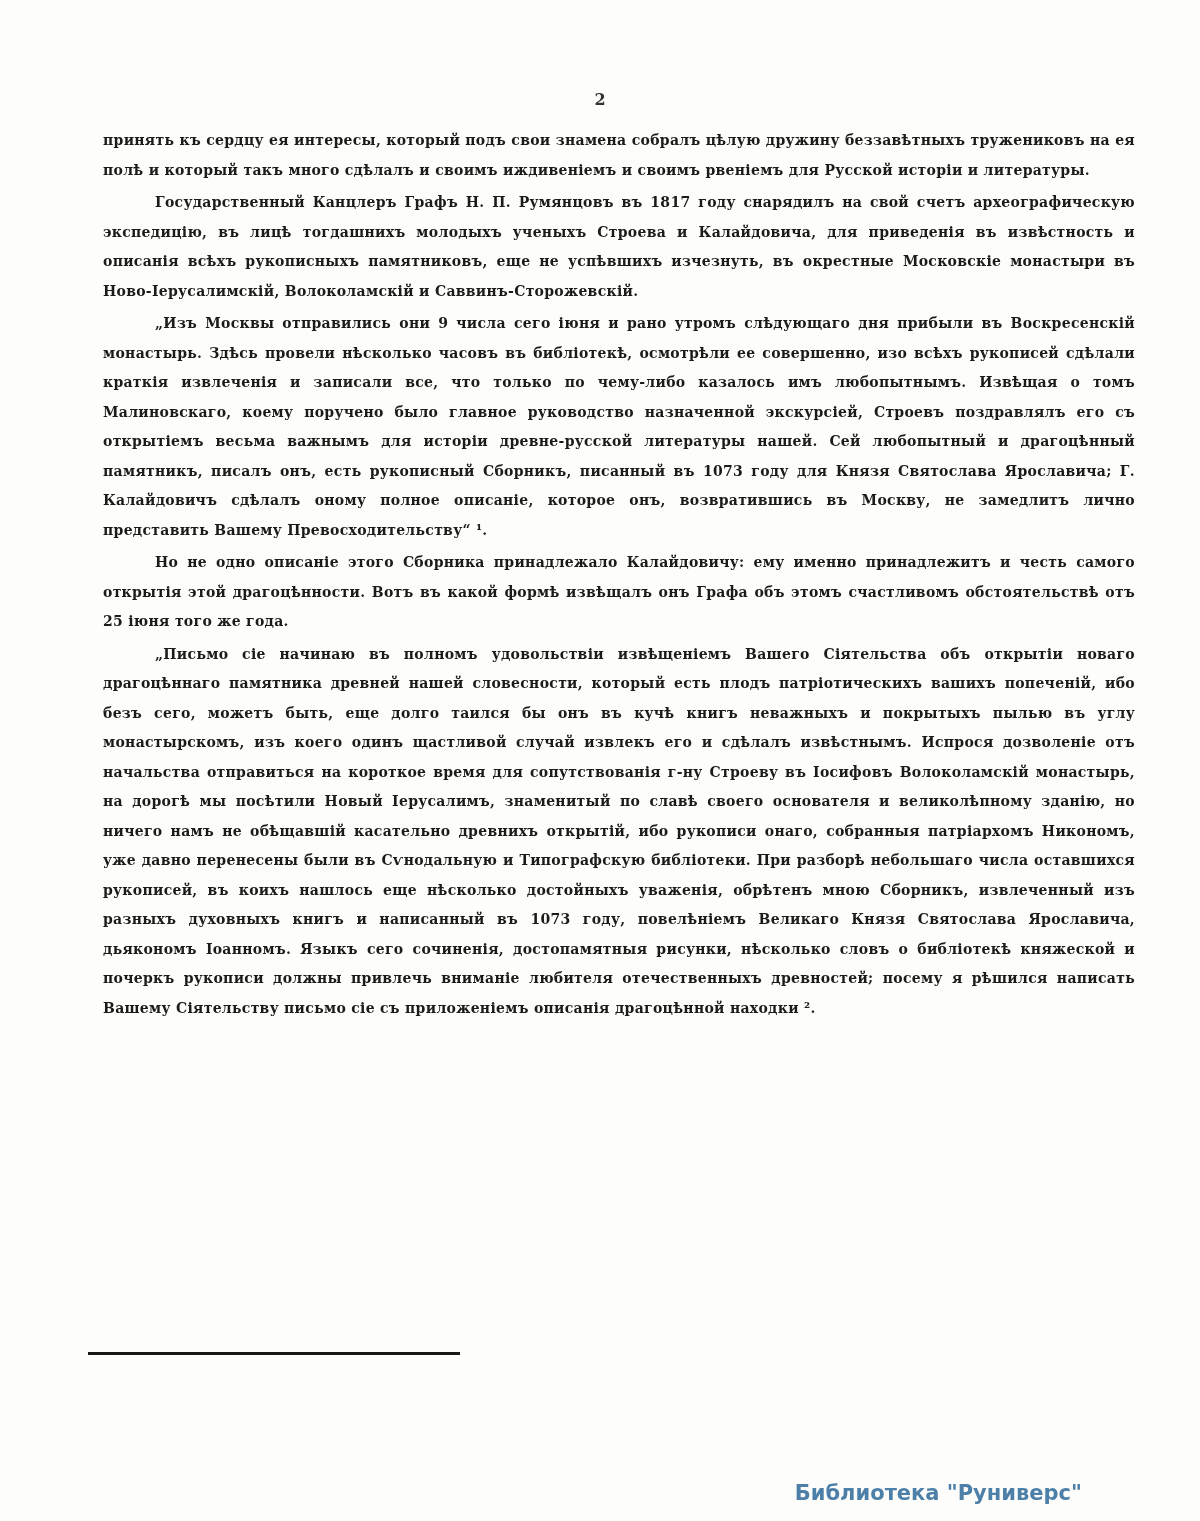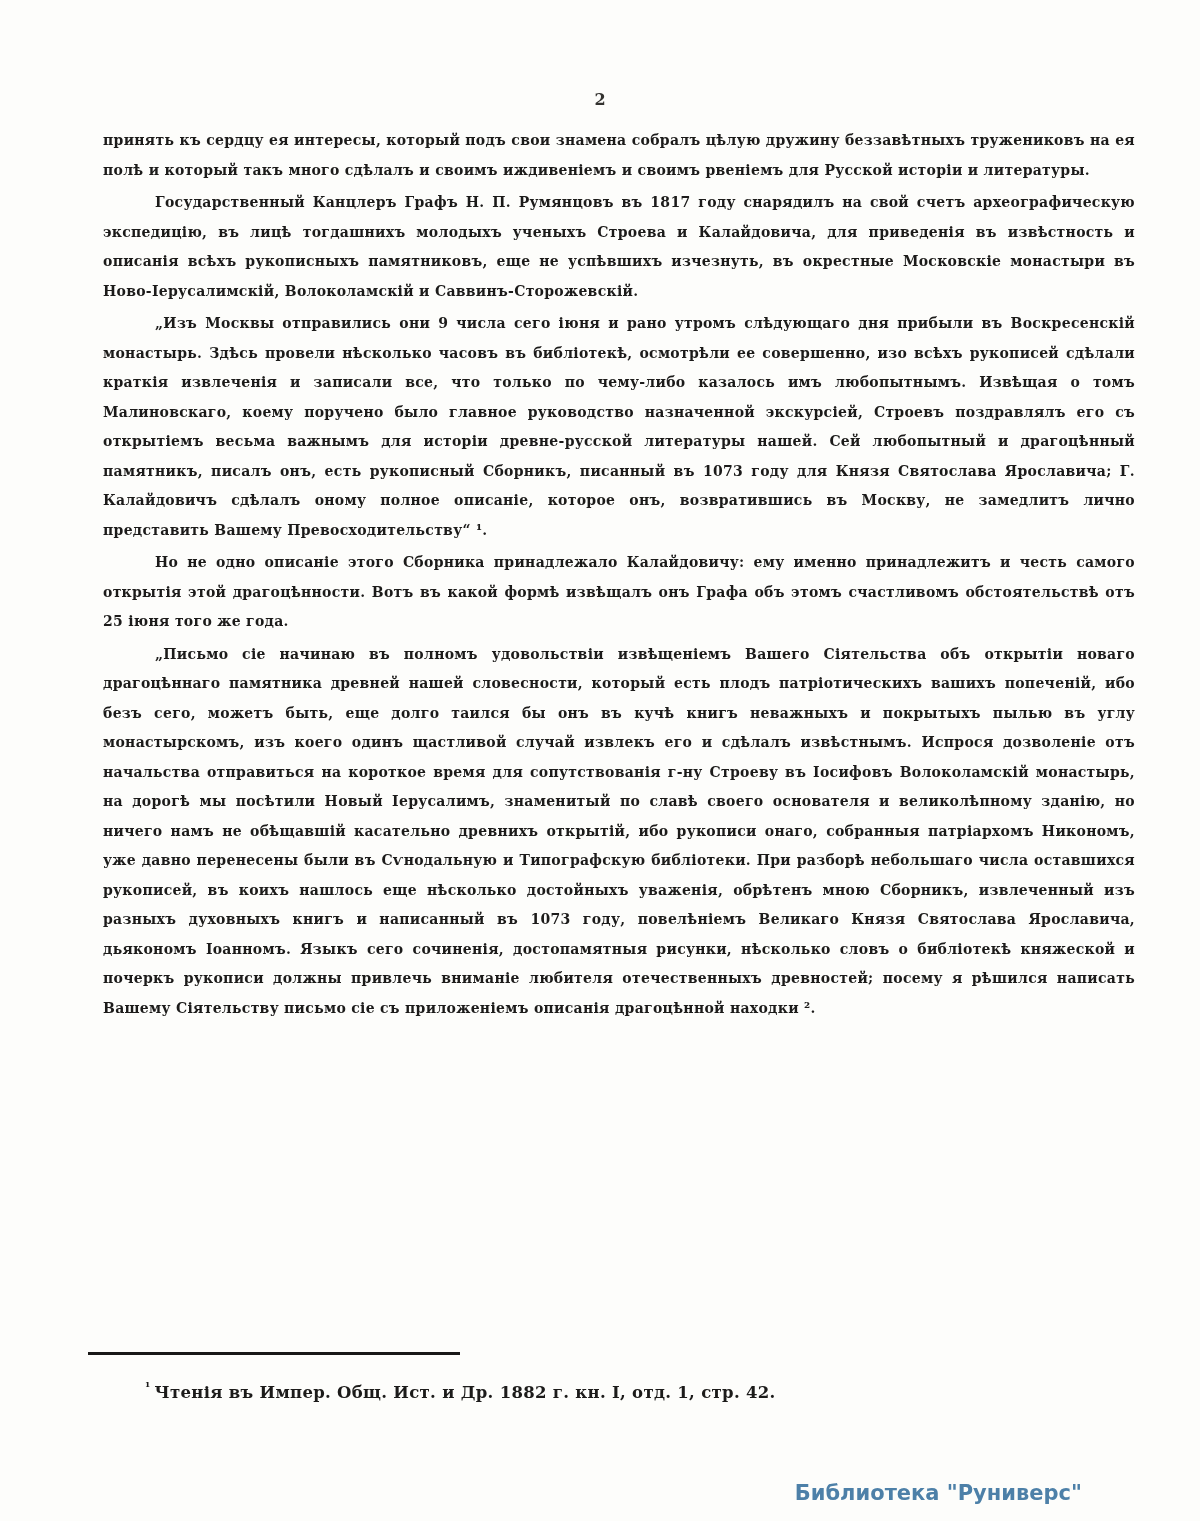--- a/index.html
+++ b/index.html
@@ -94,20 +94,17 @@
     <p class="no-indent">принять къ сердцу ея интересы, который подъ свои знамена собралъ цѣлую дружину беззавѣтныхъ тружениковъ на ея полѣ и который такъ много сдѣлалъ и своимъ иждивеніемъ и своимъ рвеніемъ для Русской исторіи и литературы.</p>
     <p>Государственный Канцлеръ Графъ Н. П. Румянцовъ въ 1817 году снарядилъ на свой счетъ археографическую экспедицію, въ лицѣ тогдашнихъ молодыхъ ученыхъ Строева и Калайдовича, для приведенія въ извѣстность и описанія всѣхъ рукописныхъ памятниковъ, еще не успѣвшихъ изчезнуть, въ окрестные Московскіе монастыри въ Ново-Іерусалимскій, Волоколамскій и Саввинъ-Сторожевскій.</p>
     <p>„Изъ Москвы отправились они 9 числа сего іюня и рано утромъ слѣдующаго дня прибыли въ Воскресенскій монастырь. Здѣсь провели нѣсколько часовъ въ библіотекѣ, осмотрѣли ее совершенно, изо всѣхъ рукописей сдѣлали краткія извлеченія и записали все, что только по чему-либо казалось имъ любопытнымъ. Извѣщая о томъ Малиновскаго, коему поручено было главное руководство назначенной экскурсіей, Строевъ поздравлялъ его съ открытіемъ весьма важнымъ для исторіи древне-русской литературы нашей. Сей любопытный и драгоцѣнный памятникъ, писалъ онъ, есть рукописный Сборникъ, писанный въ 1073 году для Князя Святослава Ярославича; Г. Калайдовичъ сдѣлалъ оному полное описаніе, которое онъ, возвратившись въ Москву, не замедлитъ лично представить Вашему Превосходительству“ ¹.</p>
     <p>Но не одно описаніе этого Сборника принадлежало Калайдовичу: ему именно принадлежитъ и честь самого открытія этой драгоцѣнности. Вотъ въ какой формѣ извѣщалъ онъ Графа объ этомъ счастливомъ обстоятельствѣ отъ 25 іюня того же года.</p>
     <p>„Письмо сіе начинаю въ полномъ удовольствіи извѣщеніемъ Вашего Сіятельства объ открытіи новаго драгоцѣннаго памятника древней нашей словесности, который есть плодъ патріотическихъ вашихъ попеченій, ибо безъ сего, можетъ быть, еще долго таился бы онъ въ кучѣ книгъ неважныхъ и покрытыхъ пылью въ углу монастырскомъ, изъ коего одинъ щастливой случай извлекъ его и сдѣлалъ извѣстнымъ. Испрося дозволеніе отъ начальства отправиться на короткое время для сопутствованія г-ну Строеву въ Іосифовъ Волоколамскій монастырь, на дорогѣ мы посѣтили Новый Іерусалимъ, знаменитый по славѣ своего основателя и великолѣпному зданію, но ничего намъ не обѣщавшій касательно древнихъ открытій, ибо рукописи онаго, собранныя патріархомъ Никономъ, уже давно перенесены были въ Сѵнодальную и Типографскую библіотеки. При разборѣ небольшаго числа оставшихся рукописей, въ коихъ нашлось еще нѣсколько достойныхъ уваженія, обрѣтенъ мною Сборникъ, извлеченный изъ разныхъ духовныхъ книгъ и написанный въ 1073 году, повелѣніемъ Великаго Князя Святослава Ярославича, дьякономъ Іоанномъ. Языкъ сего сочиненія, достопамятныя рисунки, нѣсколько словъ о библіотекѣ княжеской и почеркъ рукописи должны привлечь вниманіе любителя отечественныхъ древностей; посему я рѣшился написать Вашему Сіятельству письмо сіе съ приложеніемъ описанія драгоцѣнной находки ².</p>
   </div>
 
   <div class="footnote-sep"></div>
 
   <div class="footnotes">
-    <p>
-      <span class="fn-marker">¹</span><span>Чтенія въ Импер. Общ. Ист. и Др. 1882 г. кн. I, отд. 1, стр. 42.</span>
-    </p>
   </div>
 
   <div class="watermark" style="color: rgb(77, 128, 168);">Библиотека "Руниверс"</div>
 
 </div>
 
 </body></html>

